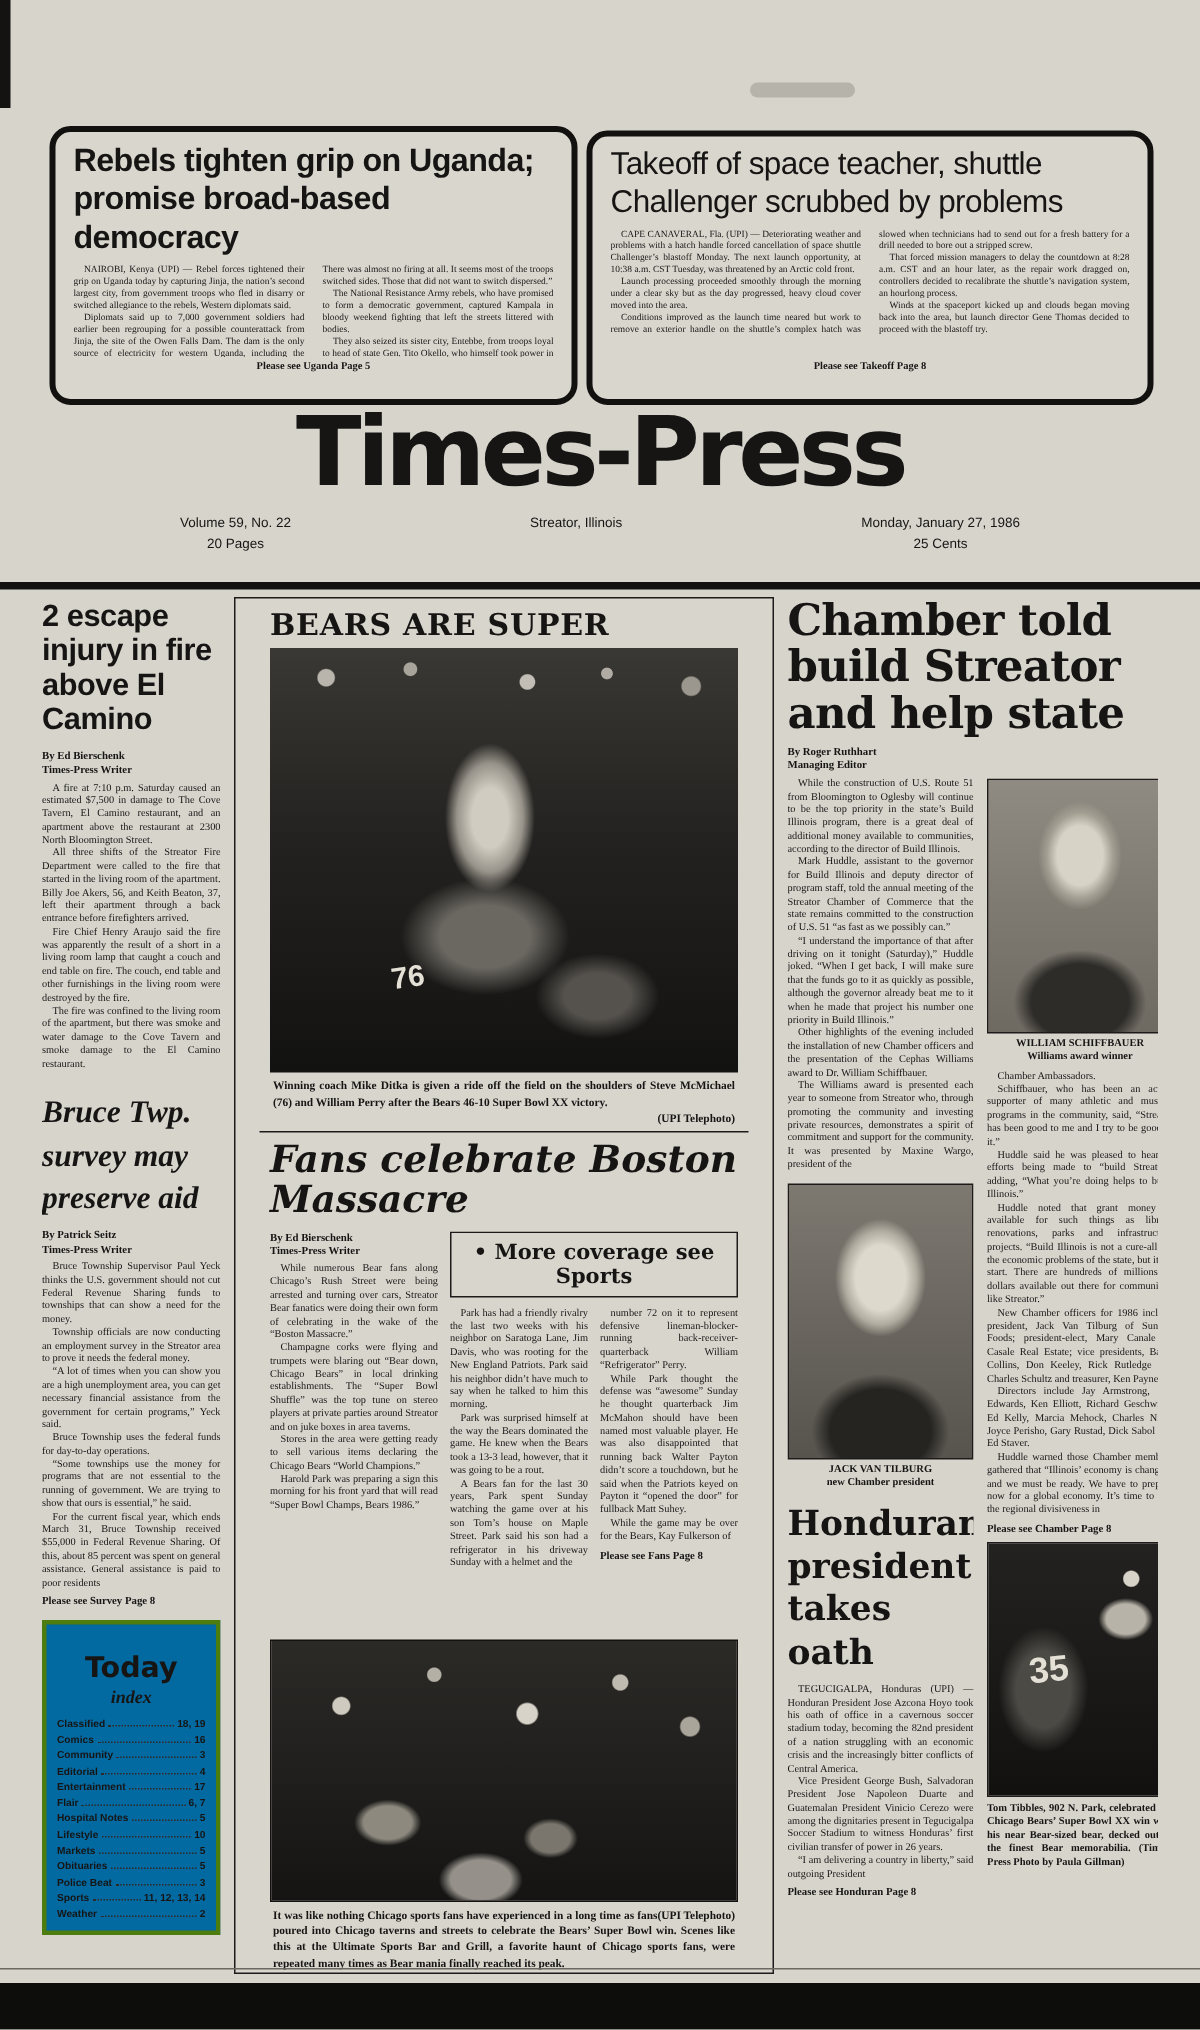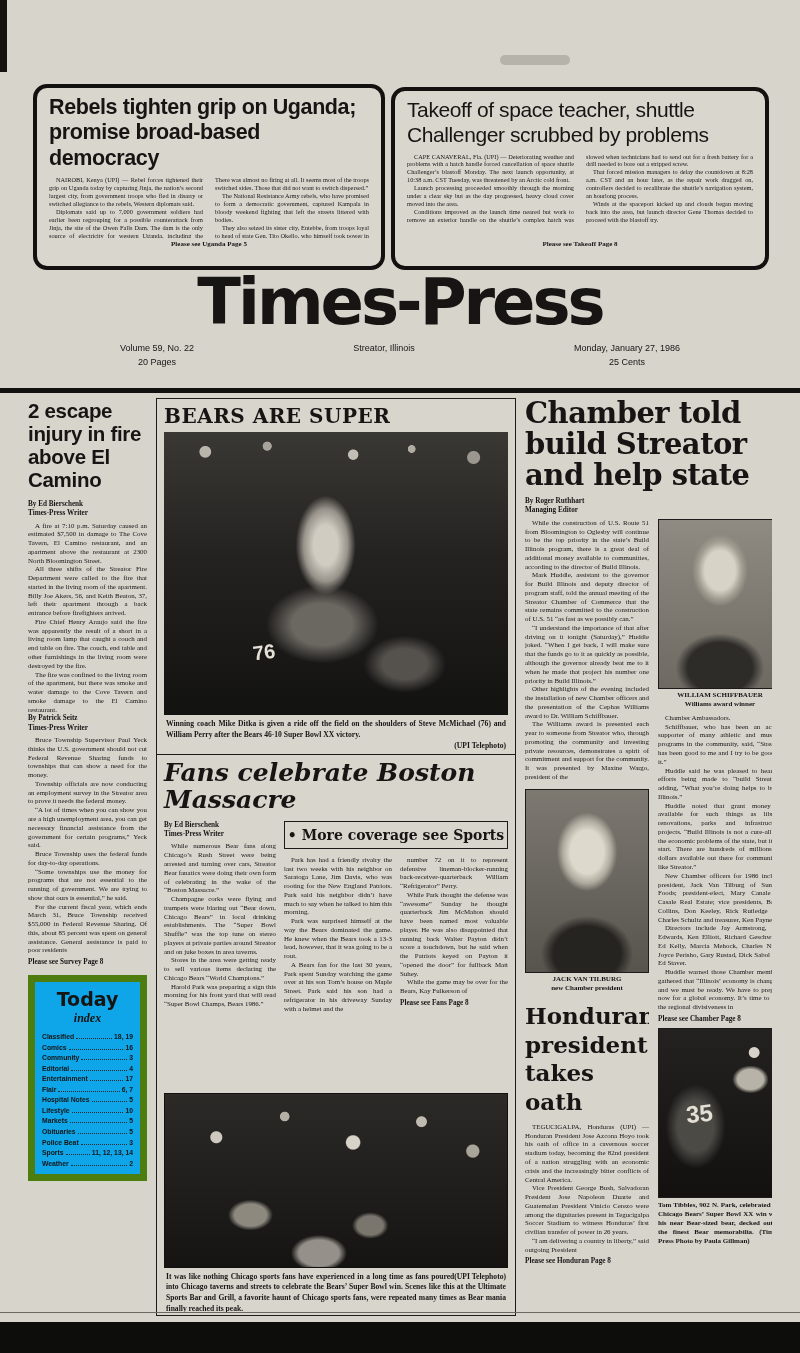--- a/index.html
+++ b/index.html
@@ -30,32 +30,32 @@
               font-size:64px;line-height:1;letter-spacing:-3px;margin-top:4px;}
   .mast-info{display:flex;justify-content:space-between;padding:8px 120px 0;
              font-family:"Liberation Sans",sans-serif;font-size:9px;line-height:1.5;}
   .mi{text-align:center;}
   .rule-thick{position:absolute;left:0;top:388px;width:800px;height:5px;background:#121110;}
 
   
   main{position:absolute;left:28px;top:398px;width:744px;height:918px;display:flex;gap:9px;}
   .colL{width:119px;flex:none;overflow:hidden;}
   .colC{width:360px;flex:none;box-sizing:border-box;border:1.5px solid #1c1b1a;
-        background:#d8d5cd;padding:4px 7px;overflow:hidden;}
+        background:#d8d5cd;padding:4px 23px;overflow:hidden;}
   .colR{flex:1;overflow:hidden;display:flex;flex-direction:column;}
 
   .byline{font-weight:bold;font-size:7.2px;line-height:1.3;margin-bottom:3px;}
   .body7 p{margin:0;font-size:6.9px;line-height:1.27;text-align:justify;text-indent:7px;}
   .seealso{font-weight:bold;font-size:7.2px;margin:3px 0 0;}
 
   
   .fire-head{font-family:"Liberation Sans",sans-serif;font-weight:bold;font-size:20.5px;
              line-height:1.12;letter-spacing:-.3px;margin:2px 0 8px;}
   .bruce-head{font-style:italic;font-weight:bold;font-size:21px;line-height:1.35;margin:13px 0 7px;}
-  .today{border:7px solid #4d7c0f;background:#0ea5e9;margin-top:9px;padding:6px 7px 5px;}
+  .today{border:3px solid #4d7c0f;background:#0369a1;margin-top:9px;padding:18px 7px 5px;}
   .today-title{text-align:center;font-family:"DejaVu Sans",sans-serif;font-weight:bold;font-size:19px;}
   .today-sub{text-align:center;font-style:italic;font-weight:bold;font-size:12px;margin:1px 0 6px;}
   .irow{display:flex;align-items:baseline;font-family:"Liberation Sans",sans-serif;
         font-weight:bold;font-size:6.8px;line-height:1.55;}
   .idots{flex:1;border-bottom:1px dotted #2c2b2a;margin:0 2px 1.5px;}
 
   
   .kicker{font-family:"DejaVu Serif",serif;font-weight:bold;font-size:20px;letter-spacing:.5px;margin:1px 0 4px;}
   .photo{position:relative;overflow:hidden;}
   .photo1{height:283px;background:
@@ -176,20 +176,21 @@
         <div>By Ed Bierschenk</div>
         <div>Times-Press Writer</div>
       </div>
       <div class="body7">
           <p>A fire at 7:10 p.m. Saturday caused an estimated $7,500 in damage to The Cove Tavern, El Camino restaurant, and an apartment above the restaurant at 2300 North Bloomington Street.</p>
           <p>All three shifts of the Streator Fire Department were called to the fire that started in the living room of the apartment. Billy Joe Akers, 56, and Keith Beaton, 37, left their apartment through a back entrance before firefighters arrived.</p>
           <p>Fire Chief Henry Araujo said the fire was apparently the result of a short in a living room lamp that caught a couch and end table on fire. The couch, end table and other furnishings in the living room were destroyed by the fire.</p>
           <p>The fire was confined to the living room of the apartment, but there was smoke and water damage to the Cove Tavern and smoke damage to the El Camino restaurant.</p>
         </div>
 
+      <h3 class="bruce-head">Bruce Twp. survey may preserve aid</h3>
       <div class="byline">
         <div>By Patrick Seitz</div>
         <div>Times-Press Writer</div>
       </div>
       <div class="body7">
           <p>Bruce Township Supervisor Paul Yeck thinks the U.S. government should not cut Federal Revenue Sharing funds to townships that can show a need for the money.</p>
           <p>Township officials are now conducting an employment survey in the Streator area to prove it needs the federal money.</p>
           <p>“A lot of times when you can show you are a high unemployment area, you can get necessary financial assistance from the government for certain programs,” Yeck said.</p>
           <p>Bruce Township uses the federal funds for day-to-day operations.</p>
           <p>“Some townships use the money for programs that are not essential to the running of government. We are trying to show that ours is essential,” he said.</p>

